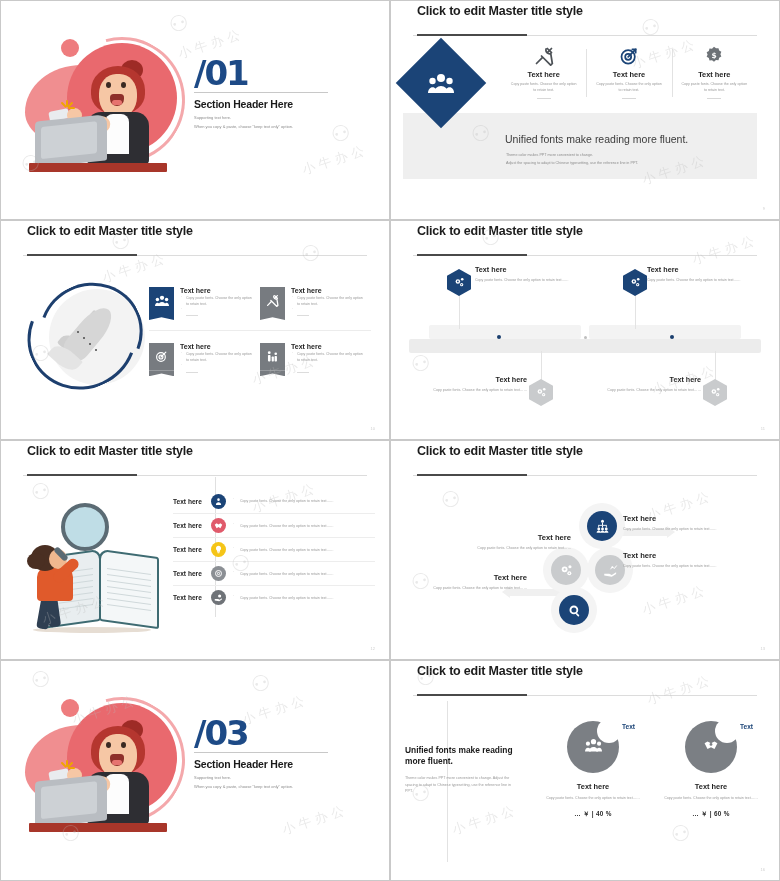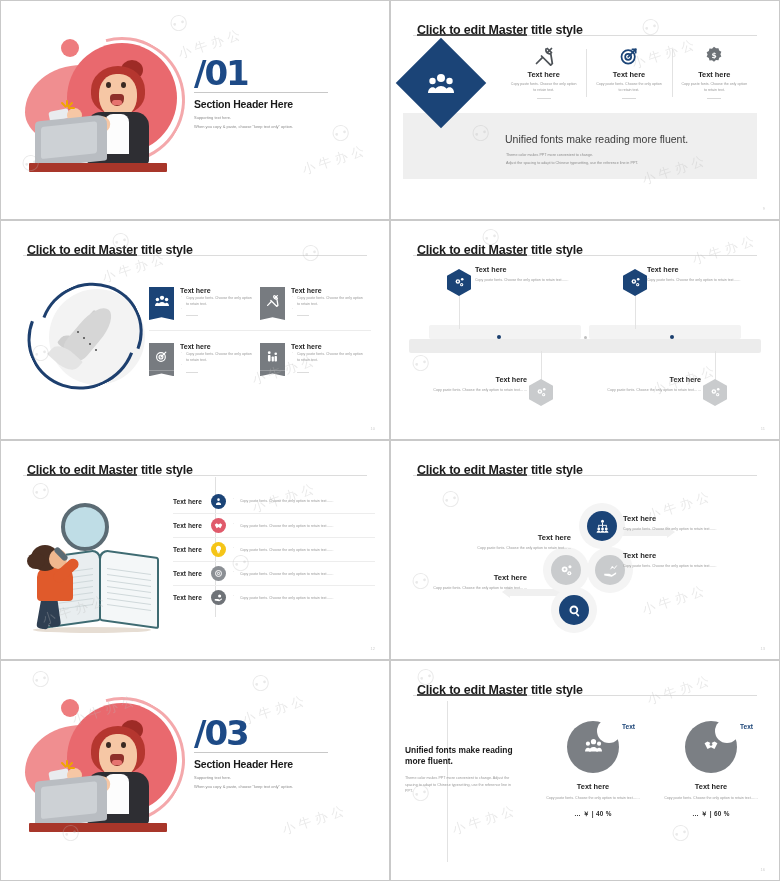--- a/index.html
+++ b/index.html
@@ -38,21 +38,21 @@
     white-space: nowrap;
     transform: rotate(-18deg);
     letter-spacing: 1px;
     font-weight: 700;
   }
   .wm span.s { font-size: 13px; letter-spacing: 4px; font-weight: 400; }
 
   
   .title {
     position: absolute;
-    left: 26px; top: 22px;
+    left: 26px; top: 3px;
     font-size: 12.5px;
     font-weight: 700;
     color: #1c1c1c;
     letter-spacing: -.2px;
     z-index: 5;
   }
   .title-rule {
     position: absolute;
     left: 22px; right: 22px; top: 34px;
     height: 1px; background: #dcdcdc;

